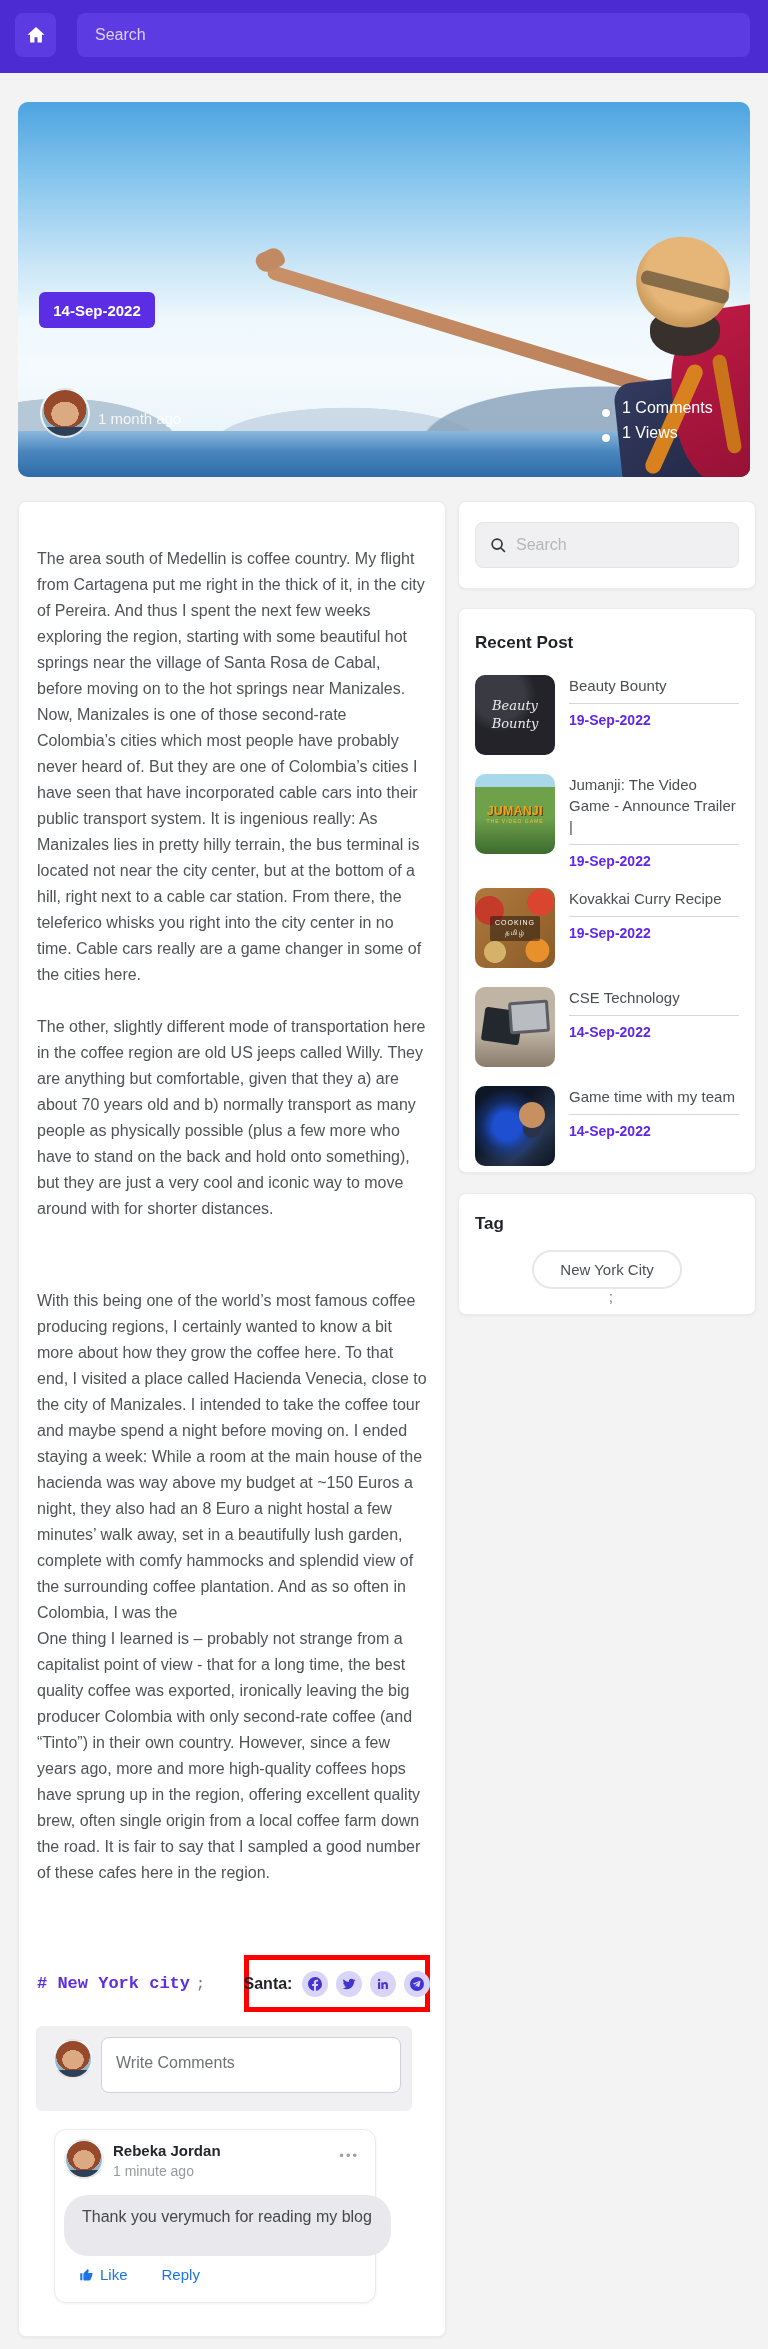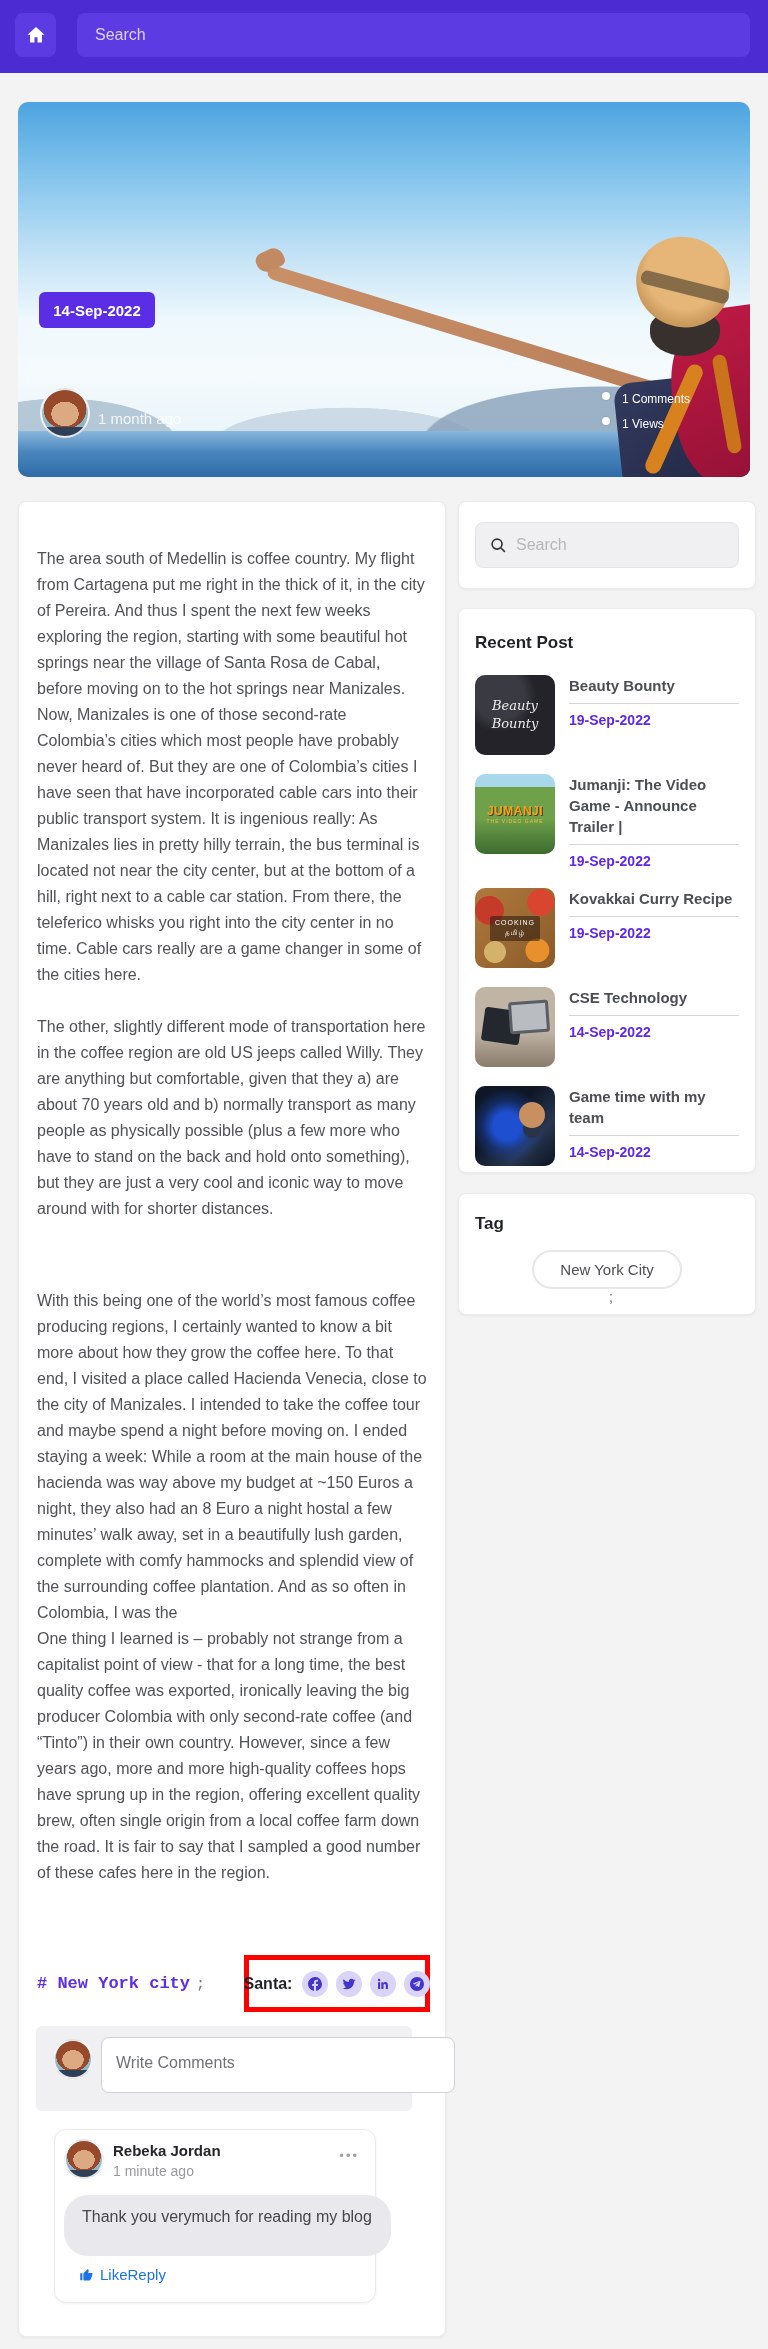--- a/index.html
+++ b/index.html
@@ -39,21 +39,21 @@
   .avatar-woman { border-radius:50%;
     background:
       linear-gradient(0deg, #2e4058 0 20%, rgba(0,0,0,0) 20%),
       radial-gradient(ellipse 30% 27% at 50% 52%, #dcaa82 0 98%, rgba(0,0,0,0) 100%),
       radial-gradient(ellipse 47% 43% at 50% 42%, #96492b 0 98%, rgba(0,0,0,0) 100%),
       linear-gradient(180deg,#adc9d6 0%,#85aec2 100%);
     border:2px solid rgba(255,255,255,.85); }
   .hero-avatar { position:absolute; left:22px; top:286px; width:50px; height:50px; }
   .hero-ago { position:absolute; left:80px; top:308px; color:rgba(255,255,255,.85); font-size:15px; }
   .hero-meta { position:absolute; left:584px; top:290px; }
-  .meta-line { display:flex; align-items:flex-start; height:25px; color:#ffffff; font-size:12px; }
+  .meta-line { display:flex; align-items:flex-end; height:25px; color:#ffffff; font-size:16px; }
   .meta-dot { width:8px; height:8px; border-radius:50%; background:#fff; margin-right:12px; box-shadow:0 0 2px rgba(0,0,0,.2); }
 
   
   .card { position:absolute; background:#fff; border:1px solid #ebebee; border-radius:8px; box-shadow:0 1px 3px rgba(20,20,40,.05); }
   .article-card { left:18px; top:501px; width:428px; height:1836px; padding:44px 18px 0 18px; }
   .para { font-size:16px; line-height:26px; color:#4f5257; }
   .para + .gap-sm { }
   .gap-sm { margin-top:26px; }
   .gap-lg { margin-top:66px; }
 
@@ -63,32 +63,32 @@
 
   .share-annotation { position:absolute; left:225px; top:1453px; width:186px; height:57px; border:5px solid #FF0000; background:#fff;
                       display:flex; align-items:center; justify-content:center; }
   .share-row { display:flex; align-items:center; gap:8px; }
   .share-label { font-size:16px; font-weight:bold; color:#1f2227; margin-right:2px; }
   .share-btn { width:26px; height:26px; border-radius:50%; background:#d9d4f8; border:none; display:flex; align-items:center; justify-content:center; cursor:pointer; }
   .share-btn svg { width:14px; height:14px; fill:#4333cf; }
 
   .comment-form { position:absolute; left:17px; top:1524px; width:376px; height:85px; background:#f0f0f2; border-radius:6px; }
   .form-avatar { position:absolute; left:17px; top:13px; width:40px; height:40px; }
-  .write-input { position:absolute; left:65px; top:11px; width:354px; height:56px; background:#fff; border:1px solid #ced2d8; border-radius:8px;
+  .write-input { position:absolute; left:65px; top:11px; width:300px; height:56px; background:#fff; border:1px solid #ced2d8; border-radius:8px;
                  padding:16px 14px; font-size:16px; color:#3c3f44; resize:none; font-family:"Liberation Sans", sans-serif; }
   .write-input::placeholder { color:#6f7276; opacity:1; }
 
   .comment-card { position:absolute; left:35px; top:1627px; width:322px; height:174px; background:#fff; border:1px solid #ebebee; border-radius:12px; box-shadow:0 1px 3px rgba(20,20,40,.05); }
   .comment-avatar { position:absolute; left:9px; top:9px; width:40px; height:40px; }
   .comment-author { position:absolute; left:58px; top:12px; font-size:15px; font-weight:bold; color:#24262a; }
   .comment-time { position:absolute; left:58px; top:33px; font-size:14px; color:#97999d; }
   .comment-menu { position:absolute; right:16px; top:18px; color:#9fa1a5; font-size:13px; letter-spacing:2px; background:none; border:none; cursor:pointer; }
   .comment-bubble { position:absolute; left:9px; top:65px; width:327px; height:61px; background:#e9e9ed; border-radius:24px; padding:9px 18px;
                     font-size:16px; line-height:26px; color:#45474b; }
-  .comment-actions { position:absolute; left:24px; top:136px; display:flex; align-items:center; }
+  .comment-actions { position:absolute; left:24px; top:136px; display:flex; align-items:center; gap:34px; }
   .act-btn { display:flex; align-items:center; gap:6px; background:none; border:none; color:#1B74E4; font-size:15px; cursor:pointer; font-family:"Liberation Sans", sans-serif; }
   .act-btn svg { width:15px; height:15px; fill:#1B74E4; }
 
   
   .search-card { left:458px; top:501px; width:298px; height:88px; padding:20px 16px; }
   .side-search { position:relative; width:100%; height:46px; background:#f0f0f2; border:1px solid #e4e4e7; border-radius:8px; }
   .side-search svg { position:absolute; left:14px; top:14px; width:17px; height:17px; stroke:#33363b; fill:none; stroke-width:2.4; }
   .side-search input { position:absolute; left:40px; top:0; width:calc(100% - 44px); height:44px; border:none; background:transparent; font-size:16px; color:#3c3f44; font-family:"Liberation Sans", sans-serif; }
   .side-search input::placeholder { color:#b4b6ba; opacity:1; }
 
@@ -108,21 +108,21 @@
       radial-gradient(circle at 78% 78%, #e8912c 0 13%, transparent 14%),
       radial-gradient(circle at 25% 80%, #d4b26a 0 12%, transparent 13%),
       linear-gradient(135deg,#b07a3e,#8a5a28); }
   .t3-box { background:rgba(40,25,15,.55); color:#fff; font-size:7px; letter-spacing:1px; padding:2px 5px; border-radius:2px; text-align:center; line-height:1.5; }
   .thumb-4 { background:linear-gradient(180deg,#c0b4a4 0 55%,#8a7c6c 100%); }
   .thumb-4::before { content:""; position:absolute; left:8px; top:22px; width:38px; height:34px; background:#23282e; border-radius:3px; transform:rotate(8deg); }
   .thumb-4::after { content:""; position:absolute; right:6px; top:14px; width:34px; height:26px; background:#b9bcc0; border:3px solid #5a5e64; border-radius:3px; transform:rotate(-4deg); }
   .thumb-5 { background:radial-gradient(circle at 40% 50%, #1d4fd0 0 22%, rgba(29,79,208,.35) 40%, transparent 60%), linear-gradient(135deg,#0f1726 0 40%,#273650 70%,#0d1320 100%); }
   .thumb-5::after { content:""; position:absolute; right:10px; top:16px; width:26px; height:26px; border-radius:50%; background:#c89060; box-shadow:0 14px 0 -4px #2a3348; }
   .post-info { flex:1; min-width:0; }
-  .post-title { font-size:15px; line-height:21px; color:#4b4e53;font-weight:bold; }
+  .post-title { font-size:15px; line-height:21px; color:#4b4e53; }
   .post-divider { border-top:1px solid #d6d6da; margin:7px 0 8px 0; }
   .post-date { font-size:14px; font-weight:bold; color:#5F27E8; cursor:pointer; }
 
   .tag-card { left:458px; top:1193px; width:298px; height:122px; padding:20px 16px; }
   .tag-row { margin-top:16px; display:flex; align-items:center;flex-direction:column; }
   .tag-pill { display:inline-block; border:2px solid #e7e7ea; border-radius:24px; padding:9px 26px; font-size:15px; color:#4b4e53; background:#fff; cursor:pointer; }
   .tag-suffix { color:#6a6c70; font-size:14px; margin-left:8px; }
 </style>
 </head>
 <body>

